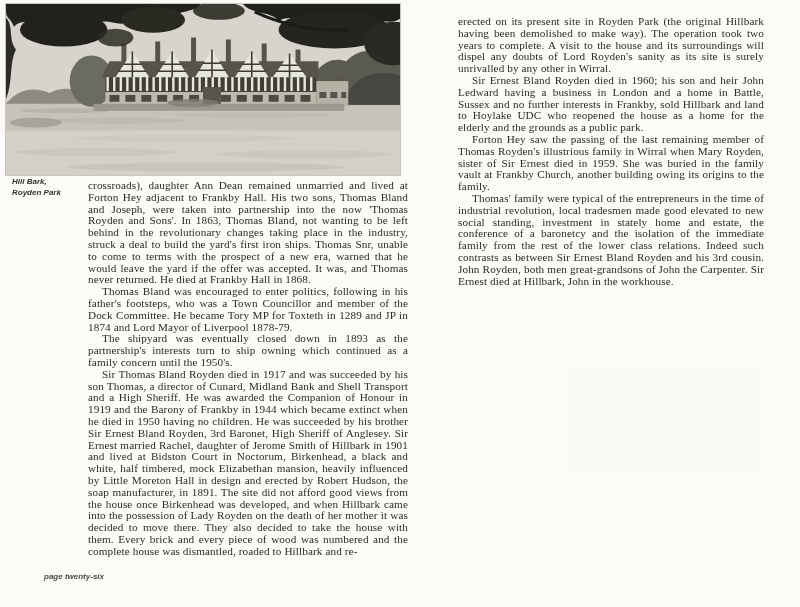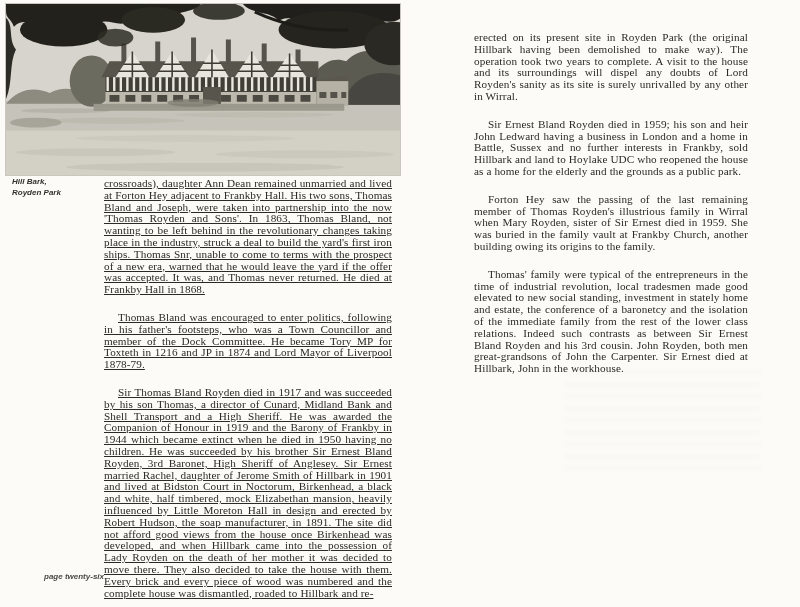--- a/index.html
+++ b/index.html
@@ -15,23 +15,23 @@
   .photo svg{display:block;width:100%;height:100%;}
   .caption{
     position:absolute;left:12px;top:177px;width:74px;text-align:left;
     font:italic 700 8px/10.5px "Liberation Sans", sans-serif;color:#33322d;
     white-space:pre-line;
   }
   .col{
     position:absolute;text-align:justify;
     font-size:11.2px;line-height:11.8px;letter-spacing:0.1px;
   }
-  .col p{margin:16px;text-indent:14px;}
+  .col p{margin:0;text-indent:14px;}
   .col p.no-indent{text-indent:0;}
-  .col-left{left:88px;top:162px;width:320px;text-decoration:underline;}
+  .col-left{left:88px;top:180px;width:320px;}
   .col-right{left:458px;top:16px;width:306px;}
   .pagenum{
     position:absolute;left:44px;top:572px;
     font:italic 700 8px "Liberation Sans", sans-serif;color:#4c4b45;
   }
   .ghost{
     position:absolute;left:565px;top:370px;width:195px;height:105px;
     background:repeating-linear-gradient(180deg, rgba(110,110,100,0.22) 0 5px, transparent 5px 12px);
     opacity:0.12;filter:blur(2px);pointer-events:none;
   }
@@ -120,27 +120,28 @@
         <ellipse cx="214" cy="7" rx="26" ry="9" fill="#2b2a24" opacity="0.9"></ellipse>
       </g>
     </svg>
   </div>
 
   <div class="caption">Hill Bark,
 Royden Park</div>
 
   <div class="col col-left">
     <p class="no-indent">crossroads), daughter Ann Dean remained unmarried and lived at Forton Hey adjacent to Frankby Hall. His two sons, Thomas Bland and Joseph, were taken into partnership into the now 'Thomas Royden and Sons'. In 1863, Thomas Bland, not wanting to be left behind in the revolutionary changes taking place in the industry, struck a deal to build the yard's first iron ships. Thomas Snr, unable to come to terms with the prospect of a new era, warned that he would leave the yard if the offer was accepted. It was, and Thomas never returned. He died at Frankby Hall in 1868.</p>
-    <p>Thomas Bland was encouraged to enter politics, following in his father's footsteps, who was a Town Councillor and member of the Dock Committee. He became Tory MP for Toxteth in 1216 and JP in 1874 and Lord Mayor of Liverpool 1878-79.</p>
+    <p>Thomas Bland was encouraged to enter politics, following in his father's footsteps, who was a Town Councillor and member of the Dock Committee. He became Tory MP for Toxteth in 1289 and JP in 1874 and Lord Mayor of Liverpool 1878-79.</p>
+    <p>The shipyard was eventually closed down in 1893 as the partnership's interests turn to ship owning which continued as a family concern until the 1950's.</p>
     <p>Sir Thomas Bland Royden died in 1917 and was succeeded by his son Thomas, a director of Cunard, Midland Bank and Shell Transport and a High Sheriff. He was awarded the Companion of Honour in 1919 and the Barony of Frankby in 1944 which became extinct when he died in 1950 having no children. He was succeeded by his brother Sir Ernest Bland Royden, 3rd Baronet, High Sheriff of Anglesey. Sir Ernest married Rachel, daughter of Jerome Smith of Hillbark in 1901 and lived at Bidston Court in Noctorum, Birkenhead, a black and white, half timbered, mock Elizabethan mansion, heavily influenced by Little Moreton Hall in design and erected by Robert Hudson, the soap manufacturer, in 1891. The site did not afford good views from the house once Birkenhead was developed, and when Hillbark came into the possession of Lady Royden on the death of her mother it was decided to move there. They also decided to take the house with them. Every brick and every piece of wood was numbered and the complete house was dismantled, roaded to Hillbark and re-</p>
   </div>
 
   <div class="col col-right">
     <p class="no-indent">erected on its present site in Royden Park (the original Hillbark having been demolished to make way). The operation took two years to complete. A visit to the house and its surroundings will dispel any doubts of Lord Royden's sanity as its site is surely unrivalled by any other in Wirral.</p>
-    <p>Sir Ernest Bland Royden died in 1959; his son and heir John Ledward having a business in London and a home in Battle, Sussex and no further interests in Frankby, sold Hillbark and land to Hoylake UDC who reopened the house as a home for the elderly and the grounds as a public park.</p>
+    <p>Sir Ernest Bland Royden died in 1960; his son and heir John Ledward having a business in London and a home in Battle, Sussex and no further interests in Frankby, sold Hillbark and land to Hoylake UDC who reopened the house as a home for the elderly and the grounds as a public park.</p>
     <p>Forton Hey saw the passing of the last remaining member of Thomas Royden's illustrious family in Wirral when Mary Royden, sister of Sir Ernest died in 1959. She was buried in the family vault at Frankby Church, another building owing its origins to the family.</p>
     <p>Thomas' family were typical of the entrepreneurs in the time of industrial revolution, local tradesmen made good elevated to new social standing, investment in stately home and estate, the conference of a baronetcy and the isolation of the immediate family from the rest of the lower class relations. Indeed such contrasts as between Sir Ernest Bland Royden and his 3rd cousin. John Royden, both men great-grandsons of John the Carpenter. Sir Ernest died at Hillbark, John in the workhouse.</p>
   </div>
 
   <div class="ghost"></div>
 
   <div class="pagenum">page twenty-six</div>
 
 </div>
 

